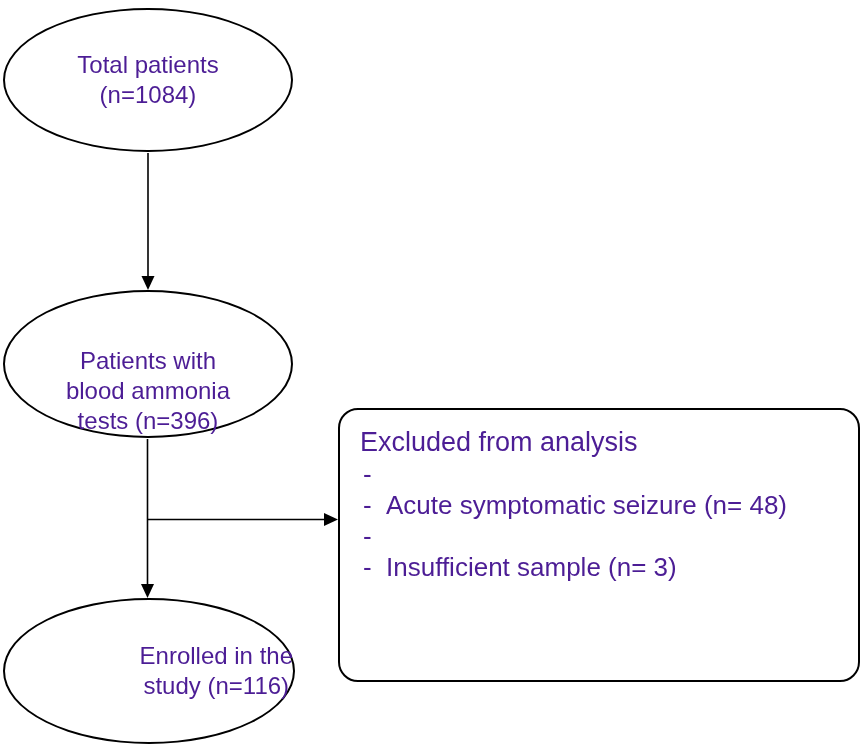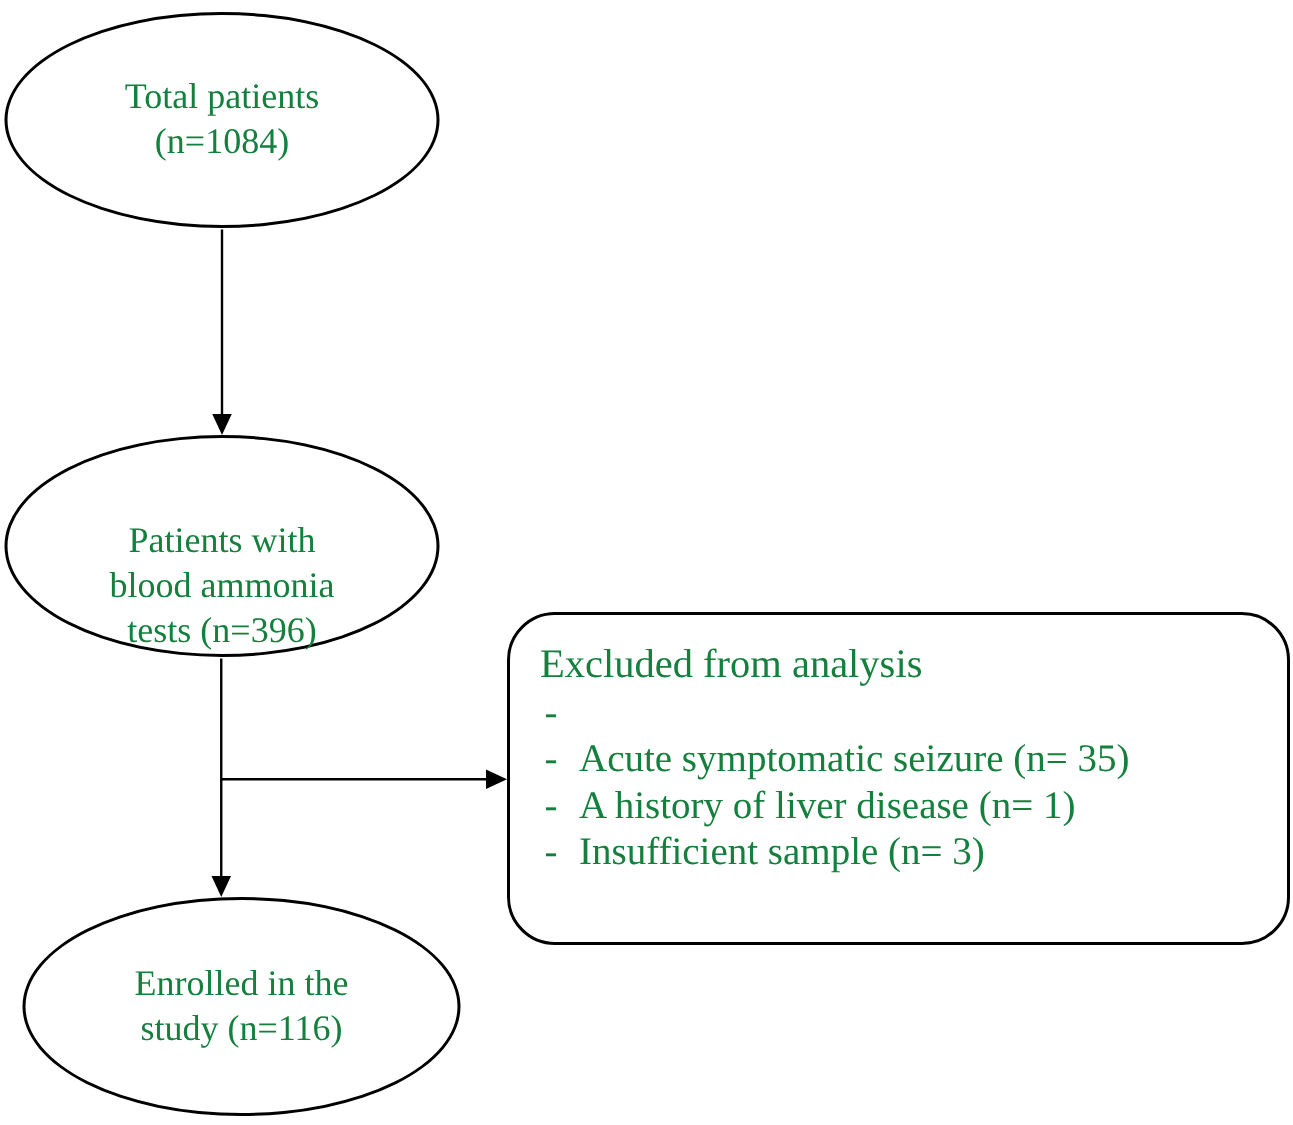--- a/index.html
+++ b/index.html
@@ -5,22 +5,22 @@
   html, body {
     margin: 0;
     padding: 0;
     background: #ffffff;
   }
   .canvas {
     position: relative;
     width: 862px;
     height: 750px;
     background: #ffffff;
-    font-family: Liberation Serif, serif;
-    color: #15803d;
+    font-family: Liberation Sans, sans-serif;
+    color: #4c1d95;
     overflow: hidden;
   }
   .connectors {
     position: absolute;
     left: 0;
     top: 0;
     width: 862px;
     height: 750px;
     pointer-events: none;
   }
@@ -35,31 +35,31 @@
     text-align: center;
     background: #ffffff;
   }
   .node-text {
     white-space: pre-line;
     font-size: 24px;
     line-height: 30px;
   }
   .node-total    { left: 3px;  top: 8px;   width: 290px; height: 144px; }
   .node-ammonia  { left: 3px;  top: 290px; width: 290px; height: 148px; align-items: flex-end; }
-  .node-enrolled { left: 15px;  top: 598px; width: 292px; height: 146px; }
+  .node-enrolled { left: 3px;  top: 598px; width: 292px; height: 146px; justify-content: flex-end; }
 
   .exclusion-box {
     position: absolute;
     left: 338px;
     top: 408px;
     width: 522px;
-    height: 222px;
+    height: 274px;
     box-sizing: border-box;
     border: 2.5px solid #000000;
-    border-radius: 32px;
+    border-radius: 20px;
     background: #ffffff;
     padding: 16px 14px 10px 20px;
   }
   .box-title {
     font-size: 27px;
     line-height: 33px;
   }
   .box-item {
     display: flex;
     font-size: 26px;
@@ -110,26 +110,25 @@
 
   <div class="exclusion-box">
     <div class="box-title">Excluded from analysis</div>
 
     <div class="box-item">
       <span class="dash">-</span>
     </div>
 
     <div class="box-item">
       <span class="dash">-</span>
-      <span>Acute symptomatic seizure (n= 35)</span>
+      <span>Acute symptomatic seizure (n= 48)</span>
     </div>
 
     <div class="box-item">
       <span class="dash">-</span>
-      <span>A history of liver disease (n= 1)</span>
     </div>
 
     <div class="box-item">
       <span class="dash">-</span>
       <span>Insufficient sample (n= 3)</span>
     </div>
   </div>
 
 </div>
 

